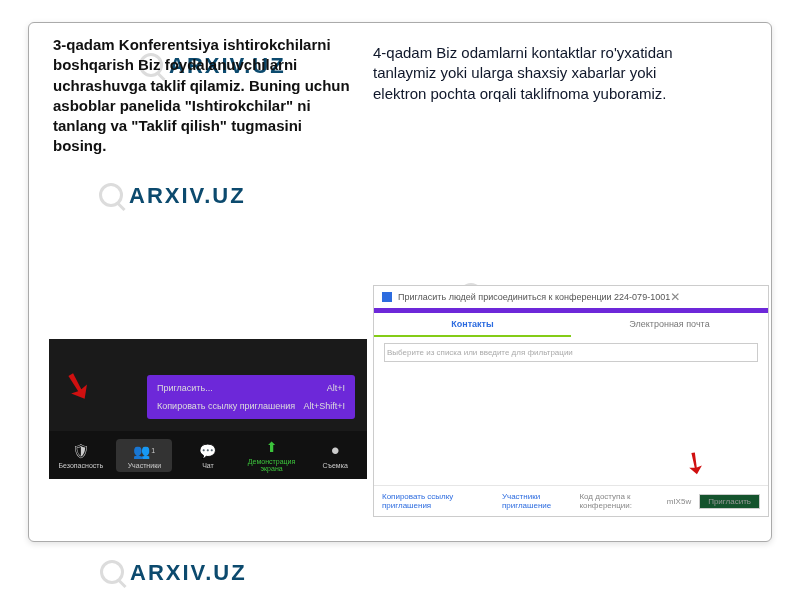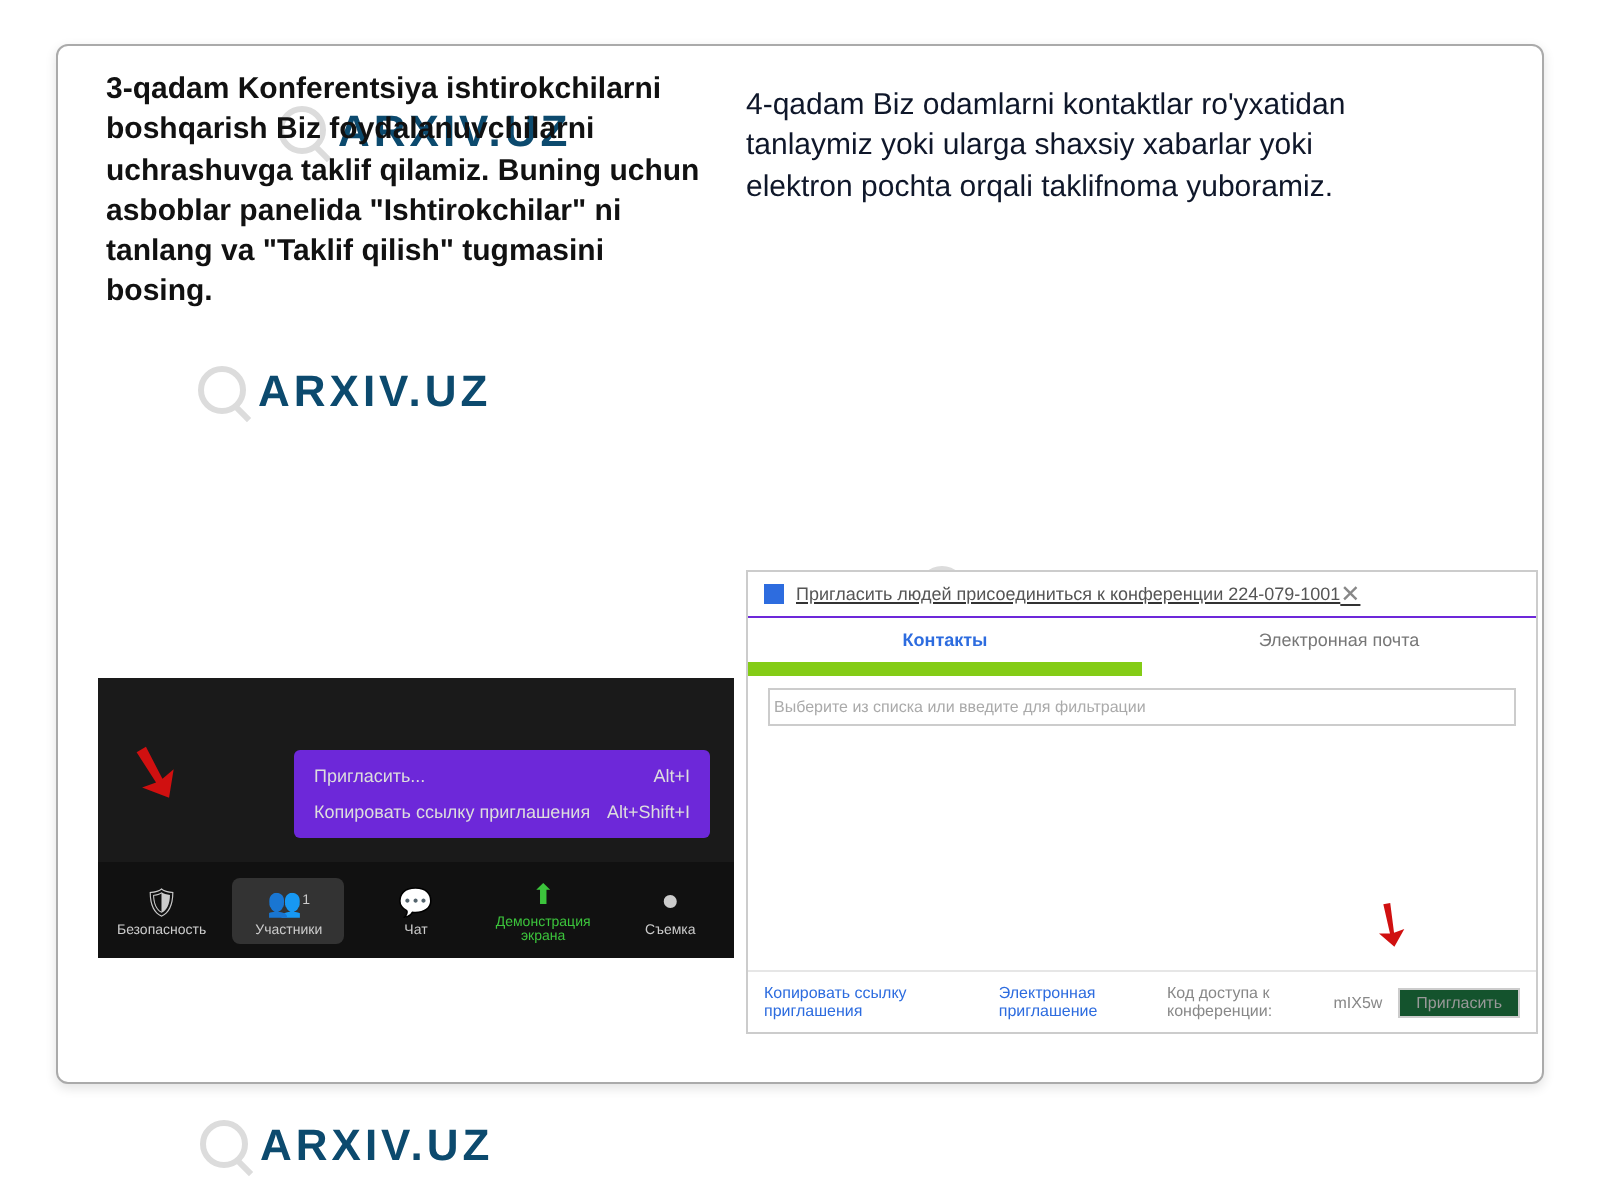--- a/index.html
+++ b/index.html
@@ -144,22 +144,21 @@
     height: 232px;
     background: #fff;
     border: 1px solid #ccc;
     font-size: 9px;
     color: #333;
   }
   .invite-title {
     display: flex;
     align-items: center;
     padding: 4px 8px;
-    border-bottom: 1px solid #6d28d9;
-    text-decoration: underline;
+    border-bottom: 5px solid #6d28d9;
   }
   .invite-title .t {
     display: flex; align-items: center; gap: 6px;
     color: #555;
   }
   .invite-title .sq {
     width: 10px; height: 10px; background: #2d6cdf;
   }
   .invite-title .x { color: #888; font-size: 12px; }
   .invite-tabs {
@@ -168,21 +167,21 @@
   }
   .invite-tabs .tab {
     flex: 1;
     text-align: center;
     padding: 6px 2px;
     color: #777;
   }
   .invite-tabs .tab.active {
     color: #2d6cdf;
     font-weight: bold;
-    border-bottom: 7px solid #84cc16;
+    border-bottom: 2px solid #84cc16;
   }
   .invite-search {
     margin: 6px 10px;
     border: 1px solid #ccc;
     padding: 4px 2px;
     font-size: 8px;
     color: #aaa;
   }
   .invite-body {
     height: 120px;
@@ -292,21 +291,21 @@
     <div class="invite-tabs">
       <div class="tab active">Контакты</div>
       <div class="tab">Электронная почта</div>
     </div>
     <div class="invite-search">Выберите из списка или введите для фильтрации</div>
     <div class="invite-body"></div>
     <div class="invite-arrow">➘</div>
     <div class="invite-footer">
       <div class="links">
         <span>Копировать ссылку приглашения</span>
-        <span>Электронная приглашение</span>
+        <span>Участники приглашение</span>
       </div>
       <div class="right">
         <span>Код доступа к конференции:</span>
         <span>mIX5w</span>
         <span class="btn">Пригласить</span>
       </div>
     </div>
   </div>
 
 </div>

